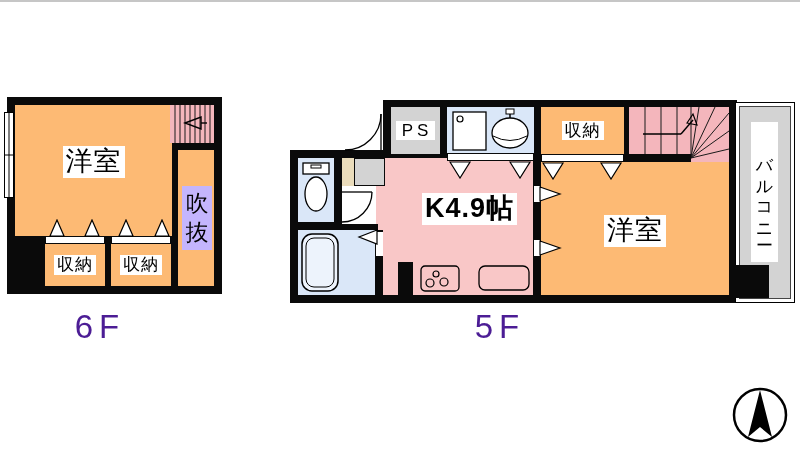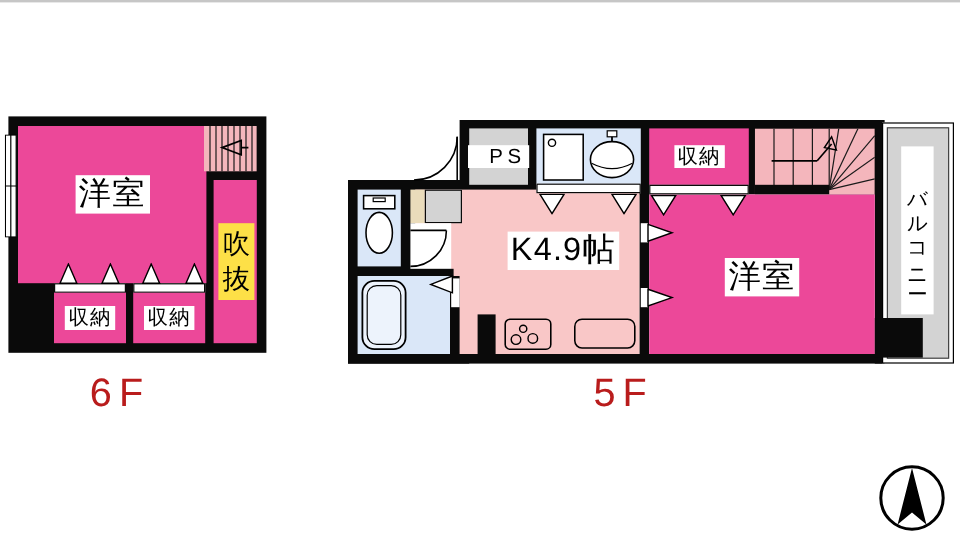--- a/index.html
+++ b/index.html
@@ -2,33 +2,33 @@
 <html><head>
 <meta charset="utf-8">
 <style>
   html,body{margin:0;padding:0;background:#fff;}
   #canvas{
     position:relative;width:800px;height:450px;background:#ffffff;overflow:hidden;
     font-family:"Liberation Sans","DejaVu Sans",sans-serif;color:#000;
   }
   .a{position:absolute;box-sizing:border-box;}
   .black{background:#0a0a0a;}
-  .cream{background:#ec4899;}
+  .cream{background:#fdba74;}
   .pink{background:#F9C7C7;}
   .blue{background:#DAE7F8;}
   .gray{background:#D3D3D3;}
   .tan{background:#EADCBB;}
   .white{background:#ffffff;}
   .strip{background:#ffffff;border:1px solid #0a0a0a;}
   .lab{display:flex;align-items:center;justify-content:center;text-align:center;}
   .col{flex-direction:column;}
   .tag{background:#ffffff;padding:0 3px;line-height:1.15;white-space:nowrap;}
   .rm-big{font-size:27px;letter-spacing:1px;}
   .rm-sm{font-size:17px;letter-spacing:1px;}
-  .floor-label{font-size:33px;letter-spacing:6px;color:#b91c1c;}
+  .floor-label{font-size:33px;letter-spacing:6px;color:#4c1d95;}
   .vtext{writing-mode:vertical-rl;text-orientation:mixed;letter-spacing:3px;}
   svg{display:block;}
 </style>
 </head>
 <body>
 
 <div id="canvas">
 
   <div class="a" style="left:0;top:2;width:800px;height:2px;background:#c6c6c6;"></div>
 
@@ -49,21 +49,21 @@
           <line x1="40" y1="0" x2="40" y2="38"></line>
       </g>
       <g stroke="#000" stroke-width="1.4" fill="none">
         <polygon points="15,18 31,12 31,24"></polygon>
         <line x1="31" y1="18" x2="37" y2="18"></line>
       </g>
     </svg>
   </div>
 
   <div class="a cream" style="left:178px;top:150px;width:36px;height:136px;"></div>
-  <div class="a lab" style="left:182px;top:186px;width:30px;height:64px;background:#fde047;font-size:23px;line-height:1.25;word-break:break-all;">
+  <div class="a lab" style="left:182px;top:186px;width:30px;height:64px;background:#c4b5fd;font-size:23px;line-height:1.25;word-break:break-all;">
     <span style="width:1em;display:inline-block;">吹抜</span>
   </div>
 
   <div class="a" style="left:4px;top:112px;width:10px;height:86px;">
     <svg width="10" height="86">
       <rect x="0.5" y="0.5" width="9" height="85" fill="#fff" stroke="#000"></rect>
       <line x1="5" y1="0" x2="5" y2="86" stroke="#000" stroke-width="1"></line>
       <line x1="0" y1="43" x2="10" y2="43" stroke="#000" stroke-width="1"></line>
     </svg>
   </div>
@@ -96,21 +96,21 @@
   <div class="a black" style="left:383px;top:100px;width:354px;height:62px;"></div>
   <div class="a black" style="left:290px;top:150px;width:101px;height:153px;"></div>
   <div class="a black" style="left:290px;top:295px;width:447px;height:8px;"></div>
   <div class="a black" style="left:729px;top:100px;width:8px;height:203px;"></div>
 
   <div class="a pink" style="left:346px;top:158px;width:187px;height:137px;"></div>
   <div class="a black" style="left:533px;top:158px;width:8px;height:137px;"></div>
   <div class="a cream" style="left:541px;top:162px;width:188px;height:133px;"></div>
 
   <div class="a gray lab" style="left:391px;top:107px;width:49px;height:47px;">
-    <span class="tag rm-sm" style="letter-spacing:4px;padding-left:18px;">PS</span>
+    <span class="tag rm-sm" style="letter-spacing:4px;padding-left:6px;">PS</span>
   </div>
 
   <div class="a blue" style="left:447px;top:107px;width:87px;height:47px;">
     <svg width="87" height="47">
       <rect x="6" y="5" width="33" height="38" fill="#fff" stroke="#000" stroke-width="1.3"></rect>
       <circle cx="13" cy="12" r="3" fill="#fff" stroke="#000" stroke-width="1.2"></circle>
       <line x1="63" y1="3" x2="63" y2="13" stroke="#000" stroke-width="1.5"></line>
       <rect x="59" y="2" width="8" height="5" fill="#fff" stroke="#000" stroke-width="1"></rect>
       <ellipse cx="63" cy="26" rx="18" ry="15" fill="#fff" stroke="#000" stroke-width="1.3"></ellipse>
       <path d="M46,29 Q63,38 80,29" fill="none" stroke="#000" stroke-width="1"></path>
@@ -198,21 +198,21 @@
   <svg class="a" style="left:420px;top:265px;" width="40" height="28">
     <rect x="1" y="1" width="38" height="25" rx="4" fill="none" stroke="#000" stroke-width="1.3"></rect>
     <circle cx="16" cy="9" r="3" fill="none" stroke="#000" stroke-width="1.2"></circle>
     <circle cx="10" cy="18" r="4" fill="none" stroke="#000" stroke-width="1.2"></circle>
     <circle cx="24" cy="17" r="4" fill="none" stroke="#000" stroke-width="1.2"></circle>
   </svg>
   <svg class="a" style="left:478px;top:265px;" width="52" height="26">
     <rect x="1" y="1" width="50" height="24" rx="6" fill="none" stroke="#000" stroke-width="1.3"></rect>
   </svg>
 
-  <div class="a lab" style="left:376px;top:190px;width:187px;height:38px;">
+  <div class="a lab" style="left:376px;top:190px;width:187px;height:38px;font-weight:bold;">
     <span class="tag rm-big">K4.9帖</span>
   </div>
 
   <div class="a lab col" style="left:541px;top:186px;width:188px;height:90px;gap:4px;">
     <span class="tag rm-big">洋室</span>
   </div>
   <div class="a white" style="left:534px;top:186px;width:6px;height:16px;"></div>
   <div class="a white" style="left:534px;top:240px;width:6px;height:16px;"></div>
   <svg class="a" style="left:539px;top:184px;" width="24" height="74">
     <g fill="#fff" stroke="#000" stroke-width="1.2">
@@ -221,21 +221,21 @@
     </g>
   </svg>
 
   <div class="a" style="left:735px;top:102px;width:60px;height:201px;background:#fff;border:1px solid #000;"></div>
   <div class="a gray" style="left:739px;top:106px;width:52px;height:193px;border:1px solid #444;"></div>
   <div class="a lab" style="left:751px;top:122px;width:27px;height:140px;background:#fff;">
     <span class="vtext" style="font-size:17px;">バルコニー</span>
   </div>
   <div class="a black" style="left:729px;top:265px;width:40px;height:33px;"></div>
 
-  <div class="a lab floor-label" style="left:455px;top:306px;width:90px;height:42px;justify-content:flex-end;">
+  <div class="a lab floor-label" style="left:455px;top:306px;width:90px;height:42px;">
     <span>5F</span>
   </div>
 
   <svg class="a" style="left:728px;top:382px;" width="64" height="64">
     <circle cx="32" cy="33" r="26" fill="#fff" stroke="#000" stroke-width="2.5"></circle>
     <polygon points="32,8 44,55 32,45 20,55" fill="#000"></polygon>
   </svg>
 
 </div>
 

